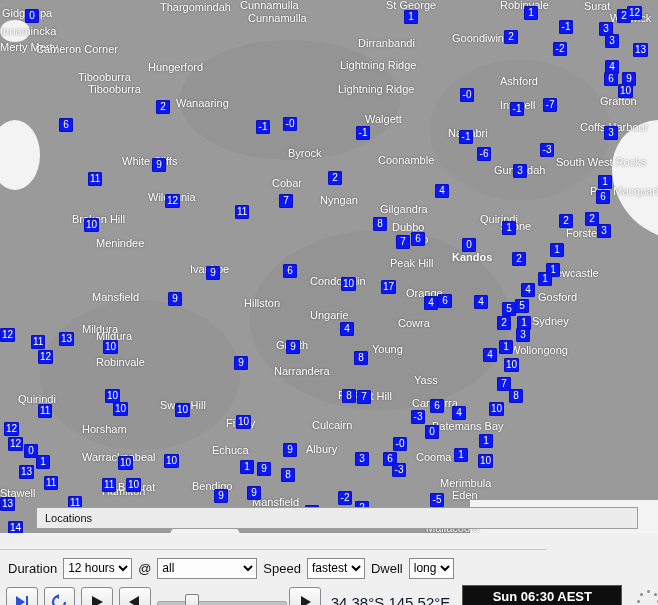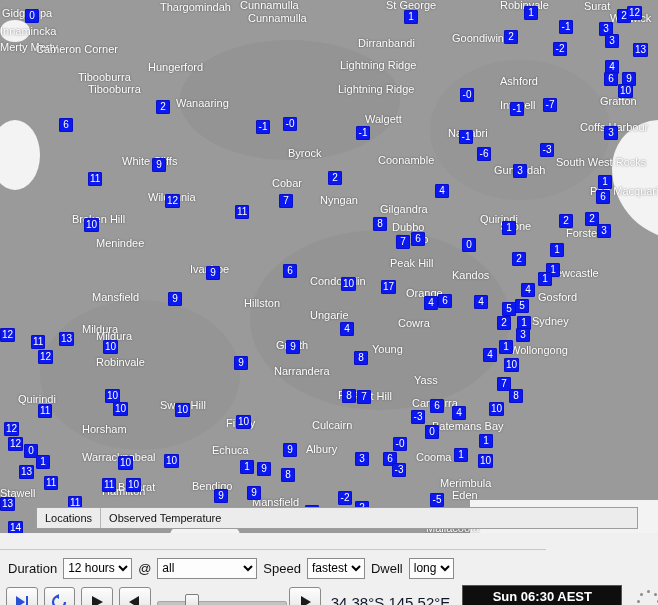--- a/index.html
+++ b/index.html
@@ -107,21 +107,21 @@
         <div class="place" style="left: 590px; top: 186px;">Port Macquarie</div>
         <div class="place" style="left: 72px; top: 214px;">Broken Hill</div>
         <div class="place" style="left: 392px; top: 222px;">Dubbo</div>
         <div class="place" style="left: 500px; top: 221px;">Scone</div>
         <div class="place" style="left: 566px; top: 228px;">Forster</div>
         <div class="place" style="left: 96px; top: 238px;">Menindee</div>
         <div class="place" style="left: 396px; top: 234px;">Dubbo</div>
         <div class="place" style="left: 190px; top: 264px;">Ivanhoe</div>
         <div class="place" style="left: 310px; top: 276px;">Condobolin</div>
         <div class="place" style="left: 390px; top: 258px;">Peak Hill</div>
-        <div class="place" style="left: 452px; top: 270px;">Kandos</div>
+        <div class="place" style="left: 452px; top: 252px; font-weight: bold;">Kandos</div>
         <div class="place" style="left: 548px; top: 268px;">Newcastle</div>
         <div class="place" style="left: 92px; top: 292px;">Mansfield</div>
         <div class="place" style="left: 244px; top: 298px;">Hillston</div>
         <div class="place" style="left: 310px; top: 310px;">Ungarie</div>
         <div class="place" style="left: 406px; top: 288px;">Orange</div>
         <div class="place" style="left: 538px; top: 292px;">Gosford</div>
         <div class="place" style="left: 398px; top: 318px;">Cowra</div>
         <div class="place" style="left: 532px; top: 316px;">Sydney</div>
         <div class="place" style="left: 82px; top: 324px;">Mildura</div>
         <div class="place" style="left: 96px; top: 331px;">Mildura</div>
@@ -276,21 +276,20 @@
         <div class="obs" style="left: 430px; top: 493px; background: rgb(11, 24, 240);">-5</div>
         <div class="obs" style="left: 8px; top: 521px; background: rgb(11, 24, 240);">14</div>
         <div class="obs" style="left: 305px; top: 505px; background: rgb(11, 24, 240);">-0</div>
         <div class="obs" style="left: 355px; top: 501px; background: rgb(11, 24, 240);">2</div>
         <div class="obs" style="left: 387px; top: 509px; background: rgb(11, 24, 240);">2</div>
         <div class="obs" style="left: 227px; top: 511px; background: rgb(11, 24, 240);">9</div>
       </div>
 
     <div id="legendbar">
       <div class="cell">Locations</div>
-      <div class="cell">Observed Temperature</div>
     </div>
   </div>
 
   <div id="controls">
 
     <div id="row1">
       <span class="lbl">Duration</span>
       <select>
         <option>12 hours</option>
       </select>

